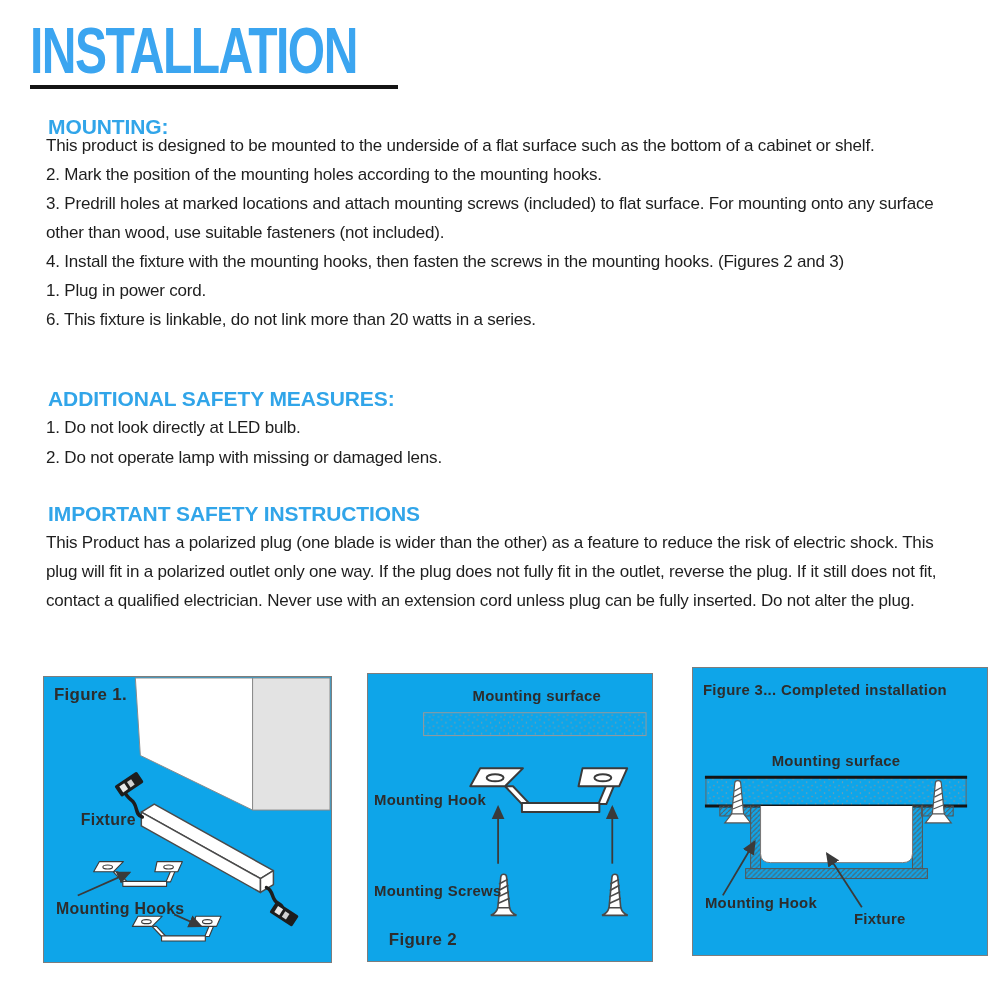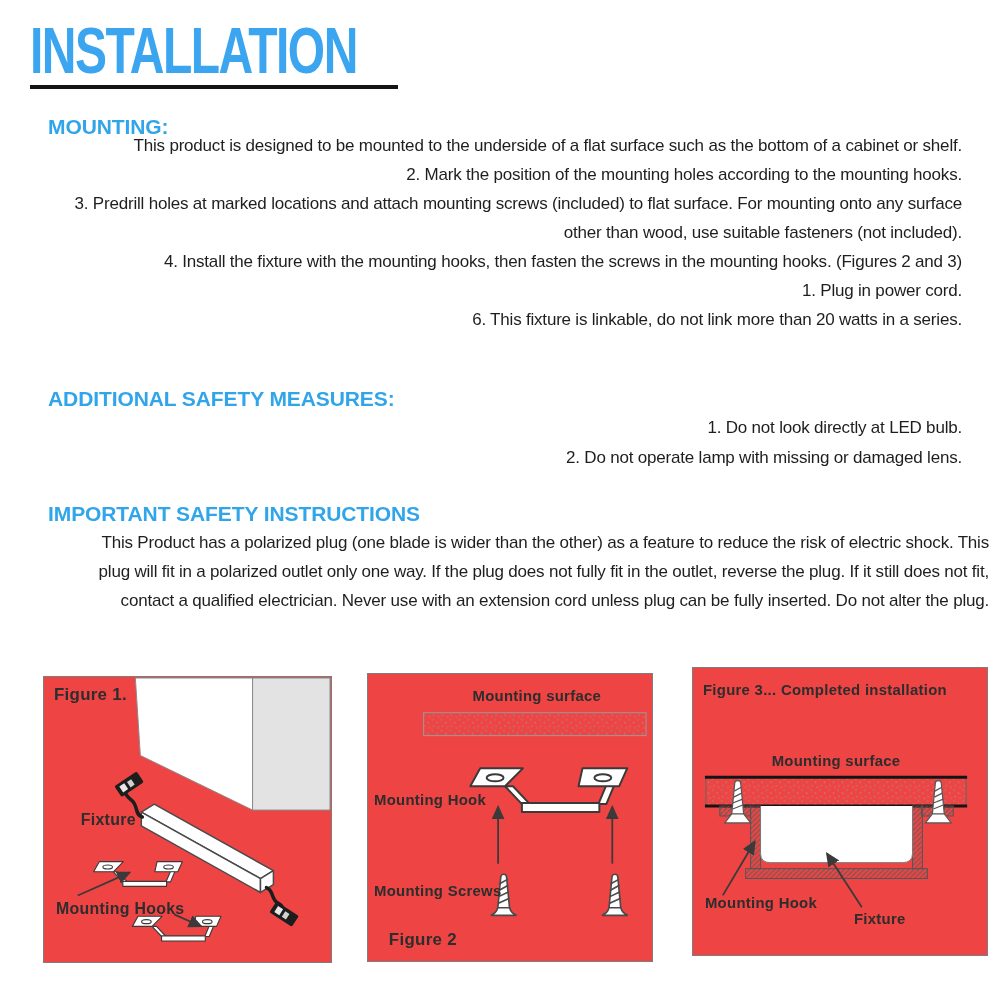--- a/index.html
+++ b/index.html
@@ -8,21 +8,21 @@
     --text-color:#1e1e1e;
     --line-art:#3a3a3a;
   }
   *{margin:0;padding:0;box-sizing:border-box;}
   html,body{background:#ffffff;}
   body{
     width:1000px;height:1000px;position:relative;overflow:hidden;
     font-family:"Liberation Sans","DejaVu Sans",sans-serif;
     color:var(--text-color);
   }
-  .page{position:absolute;inset:0;background:#fff;text-align:right;}
+  .page{position:absolute;inset:0;background:#fff;}
 
   h1.page-title{
     position:absolute;left:30px;top:20px;
     font-size:64px;line-height:62px;font-weight:bold;
     color:var(--heading-blue);letter-spacing:-2px;white-space:nowrap;
     transform:scaleX(0.75);transform-origin:left top;
   }
   .title-underline{
     position:absolute;left:30px;top:85px;width:368px;height:4px;background:#141414;
   }
@@ -36,24 +36,24 @@
   .additional-h{top:387px;}
   .important-h{top:502px;}
 
   .body-block{
     position:absolute;left:46px;width:916px;
     font-size:17px;line-height:29px;letter-spacing:-0.2px;color:var(--text-color);
   }
   .body-block p{margin:0;}
   .mounting-body{top:131px;}
   .additional-body{top:413px;line-height:30px;}
-  .important-body{top:528px;line-height:29.2px;margin-left:27px;}
+  .important-body{top:528px;line-height:29.2px;}
 
   figure.figbox{
-    position:absolute;border:1.5px solid #7d7d7d;background:#ef4444;
+    position:absolute;border:1.5px solid #7d7d7d;background:#0ea5e9;
   }
   #figure1-box{left:43px;top:676px;width:289px;height:287px;}
   #figure2-box{left:367px;top:673px;width:286px;height:289px;}
   #figure3-box{left:692px;top:667px;width:296px;height:289px;}
   figure.figbox svg{position:absolute;inset:0;width:100%;height:100%;}
 
   svg text{
     font-family:"Liberation Sans","DejaVu Sans",sans-serif;
     font-weight:bold;fill:#2d2d2d;letter-spacing:0.3px;
   }

